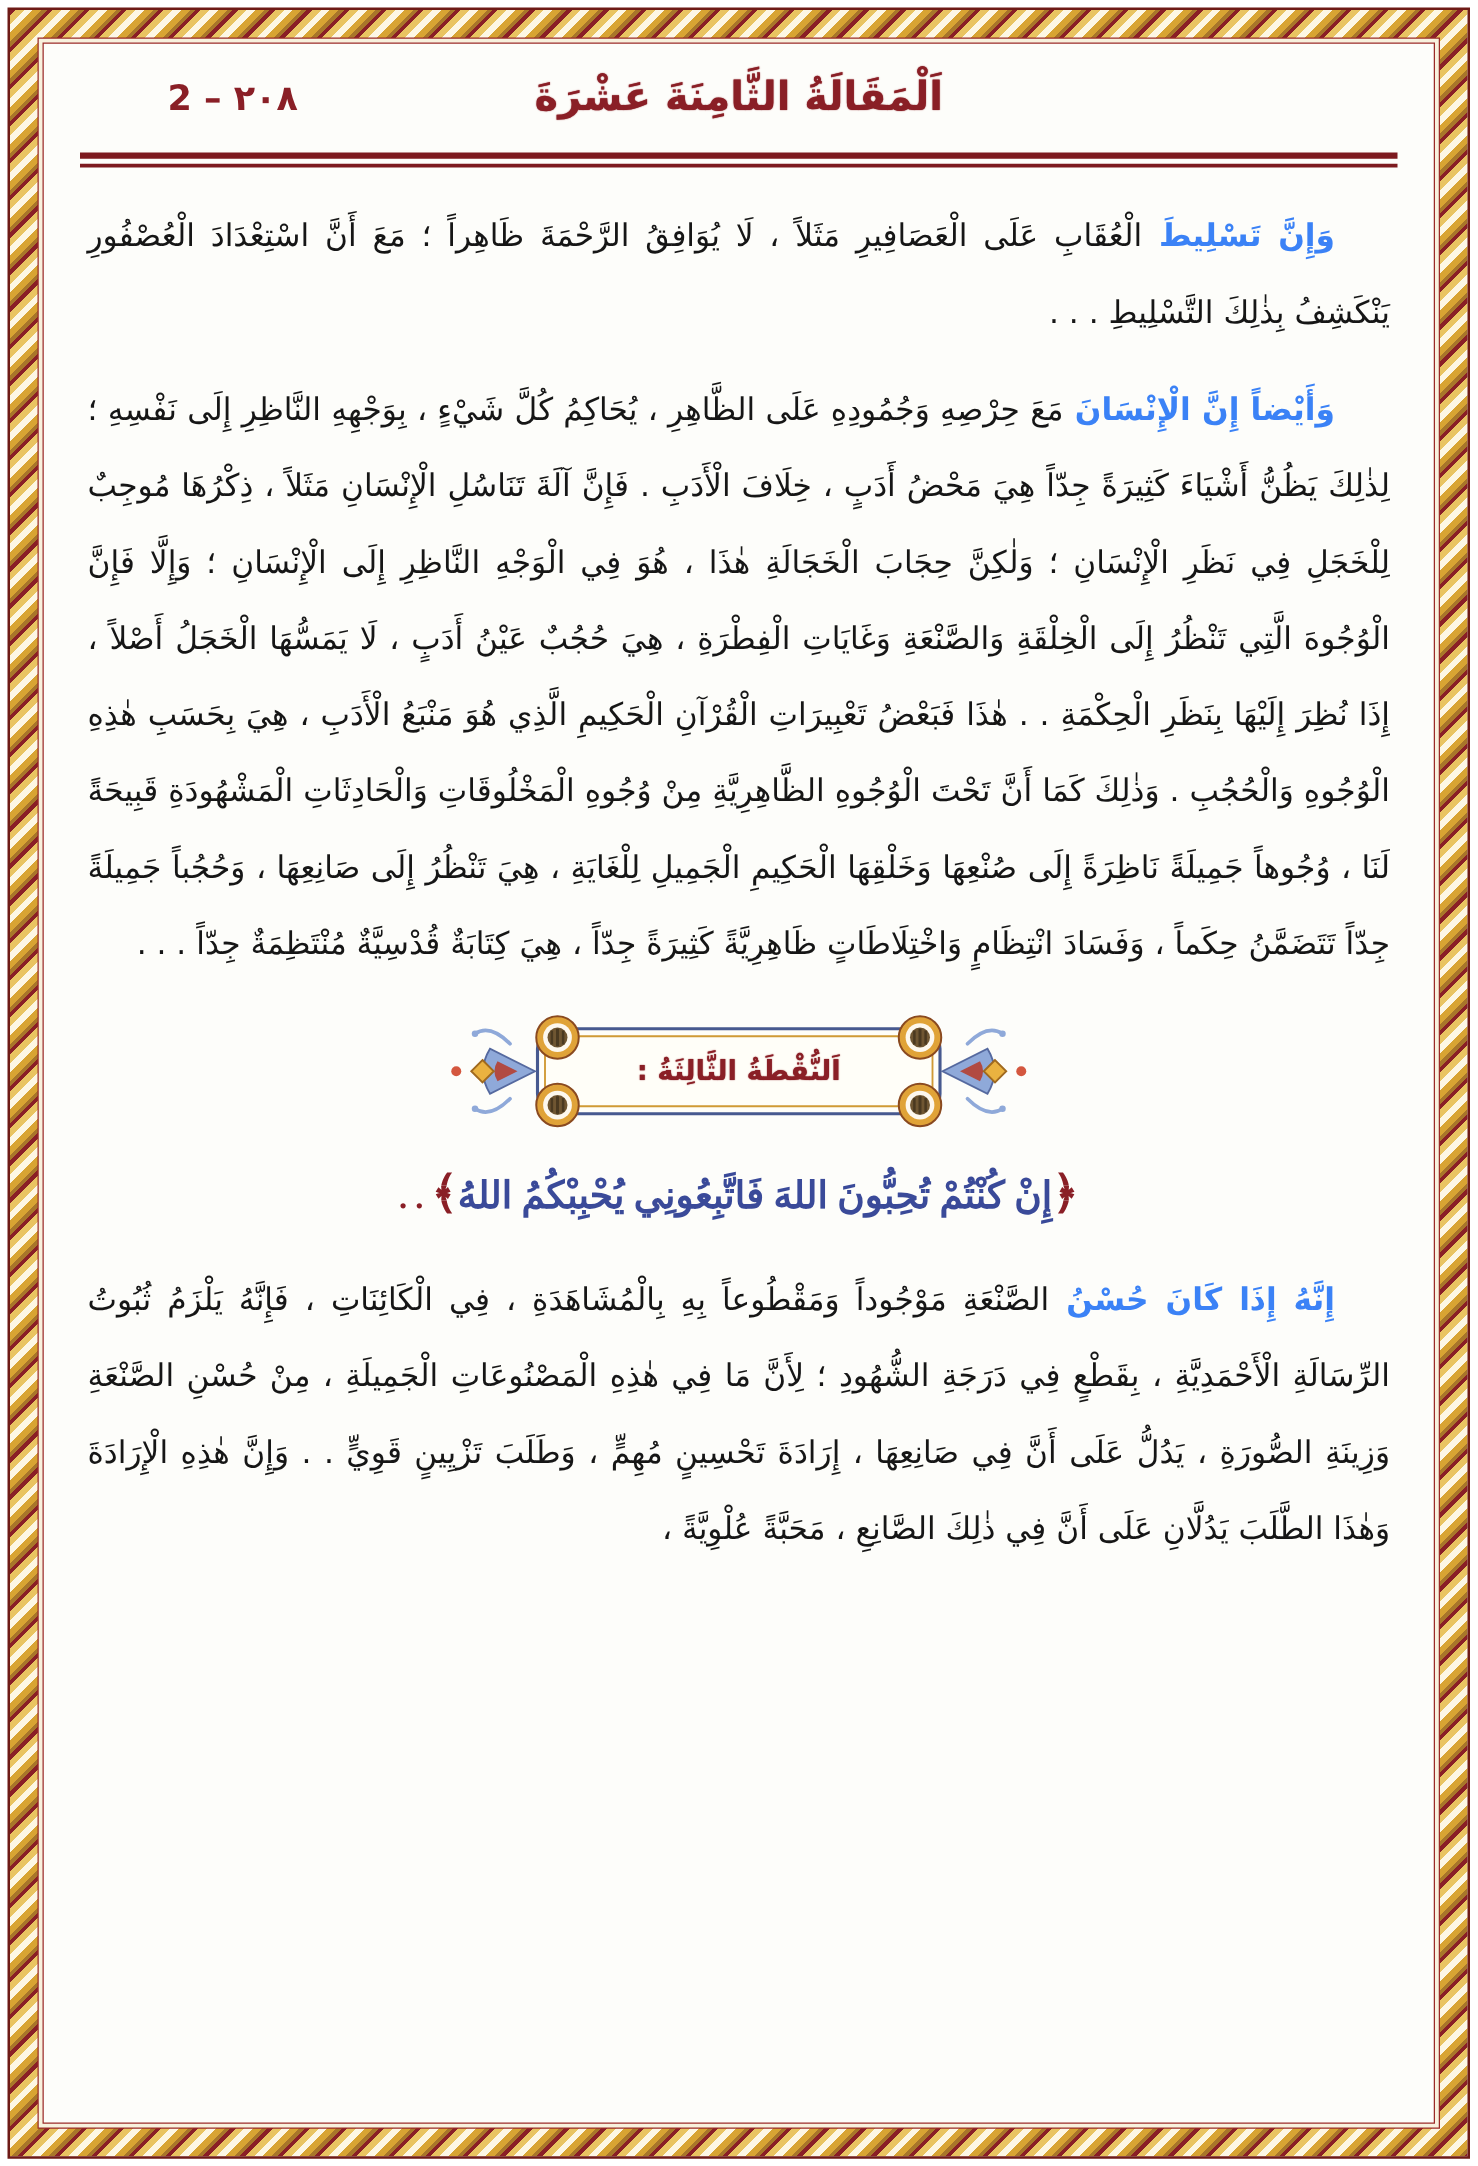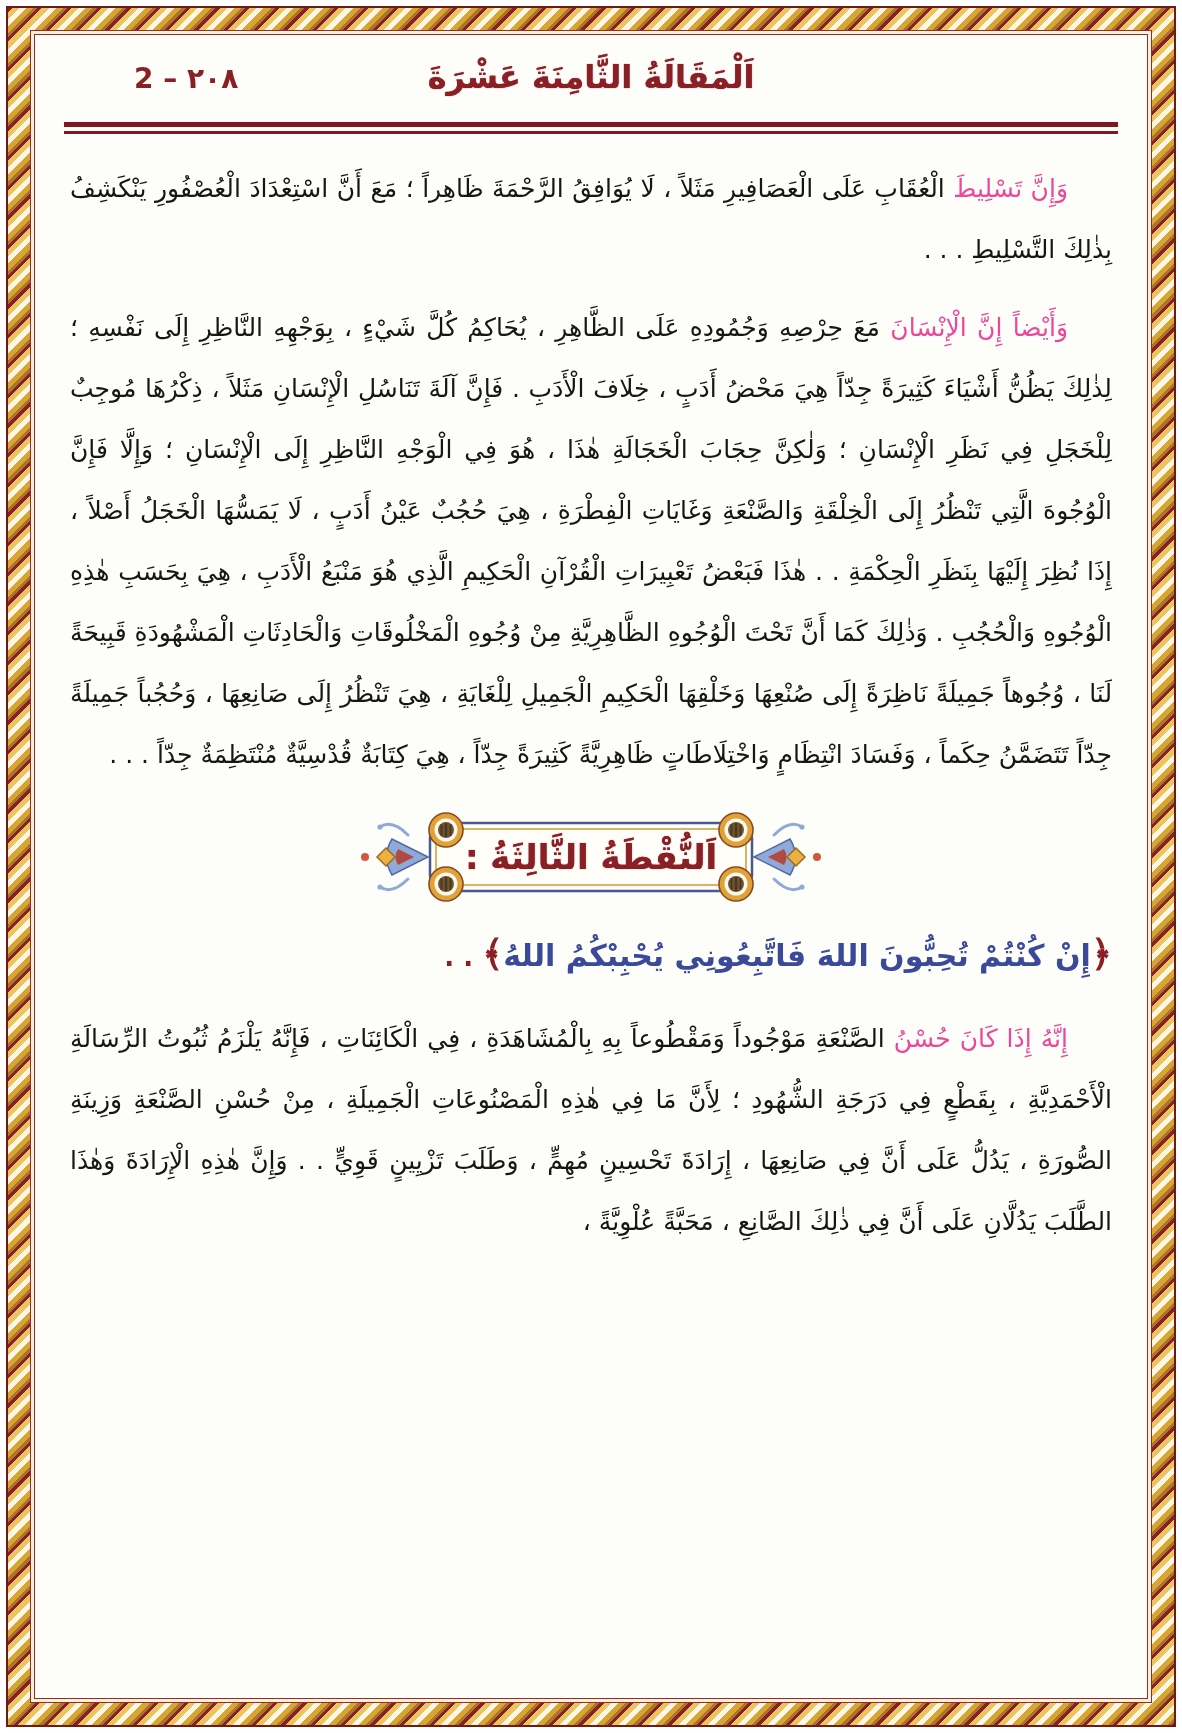--- a/index.html
+++ b/index.html
@@ -48,36 +48,37 @@
     border-bottom:3px solid #7d1a1f;
   }
   .body-text{
     padding:24px 6px 0 6px;
     font-size:25px;
     line-height:61px;
     text-align:justify;
   }
   .body-text p{margin:0 0 17px 0;}
   .para.indent{text-indent:44px;}
-  .lead{color:#ec4899;font-weight:normal;margin-top:44px;}
+  .lead{color:#3b82f6;font-weight:bold;margin-top:44px;}
   
   .cartouche{
     position:relative;width:470px;height:104px;margin:20px auto 10px auto;
     text-indent:0;
   }
   .cartouche svg{position:absolute;inset:0;}
   .cartouche-title{
     position:absolute;inset:0;display:flex;align-items:center;justify-content:center;
-    color:#8a1f26;font-size:34px;font-weight:bold;text-shadow:0 0 1px #8a1f26;
+    color:#8a1f26;font-size:22px;font-weight:bold;text-shadow:0 0 1px #8a1f26;
   }
   
   .verse{
-    margin:8px 0 16px 0;text-indent:0;
+    text-align:center;margin:8px 0 16px 0;text-indent:0;
     font-size:30px;font-weight:bold;color:#3a4a99;
     line-height:70px;
+    font-family:Liberation Serif, serif;
   }
   .bracket{color:#8a1f26;font-size:36px;font-weight:bold;}
   .verse-trail{color:#8a1f26;font-size:26px;}
 </style>
 </head>
 <body>
 
 <div class="page">
   <div class="frame"></div>
   <div class="page-bg"></div>

